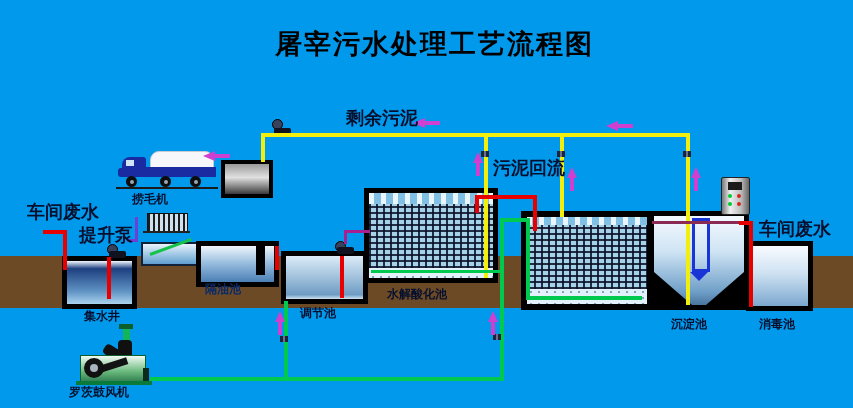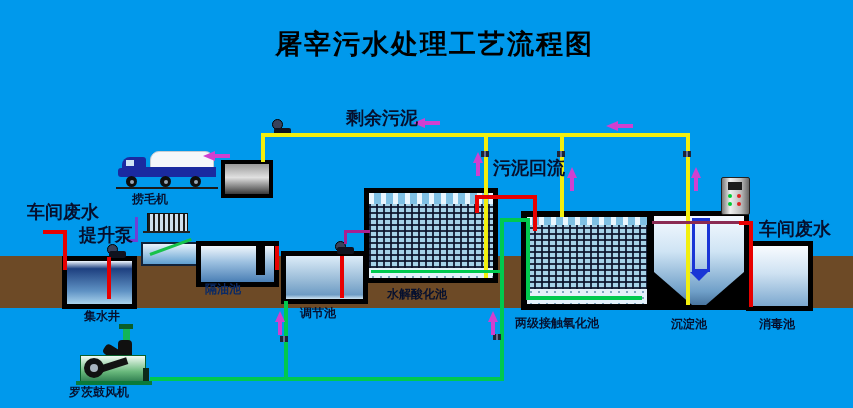--- a/index.html
+++ b/index.html
@@ -202,19 +202,18 @@
 
   <div class="abs lbl" style="left:27px;top:203px;">车间废水</div>
   <div class="abs lbl" style="left:79px;top:226px;">提升泵</div>
   <div class="abs lbl lg" style="left:84px;top:310px;">集水井</div>
   <div class="abs lbl lg" style="left:132px;top:193px;">捞毛机</div>
   <div class="abs lbl lg" style="left:205px;top:283px;color:#0a2a66;">隔油池</div>
   <div class="abs lbl lg" style="left:300px;top:307px;">调节池</div>
   <div class="abs lbl lg" style="left:387px;top:288px;">水解酸化池</div>
   <div class="abs lbl" style="left:346px;top:109px;">剩余污泥</div>
   <div class="abs lbl" style="left:493px;top:159px;">污泥回流</div>
-  <div class="abs lbl lg" style="left:515px;top:317px;">两级接触氧化池</div>
   <div class="abs lbl lg" style="left:671px;top:318px;">沉淀池</div>
   <div class="abs lbl" style="left:759px;top:220px;">车间废水</div>
   <div class="abs lbl lg" style="left:759px;top:318px;">消毒池</div>
   <div class="abs lbl lg" style="left:69px;top:386px;">罗茨鼓风机</div>
 
 </div>
 
 </body></html>

